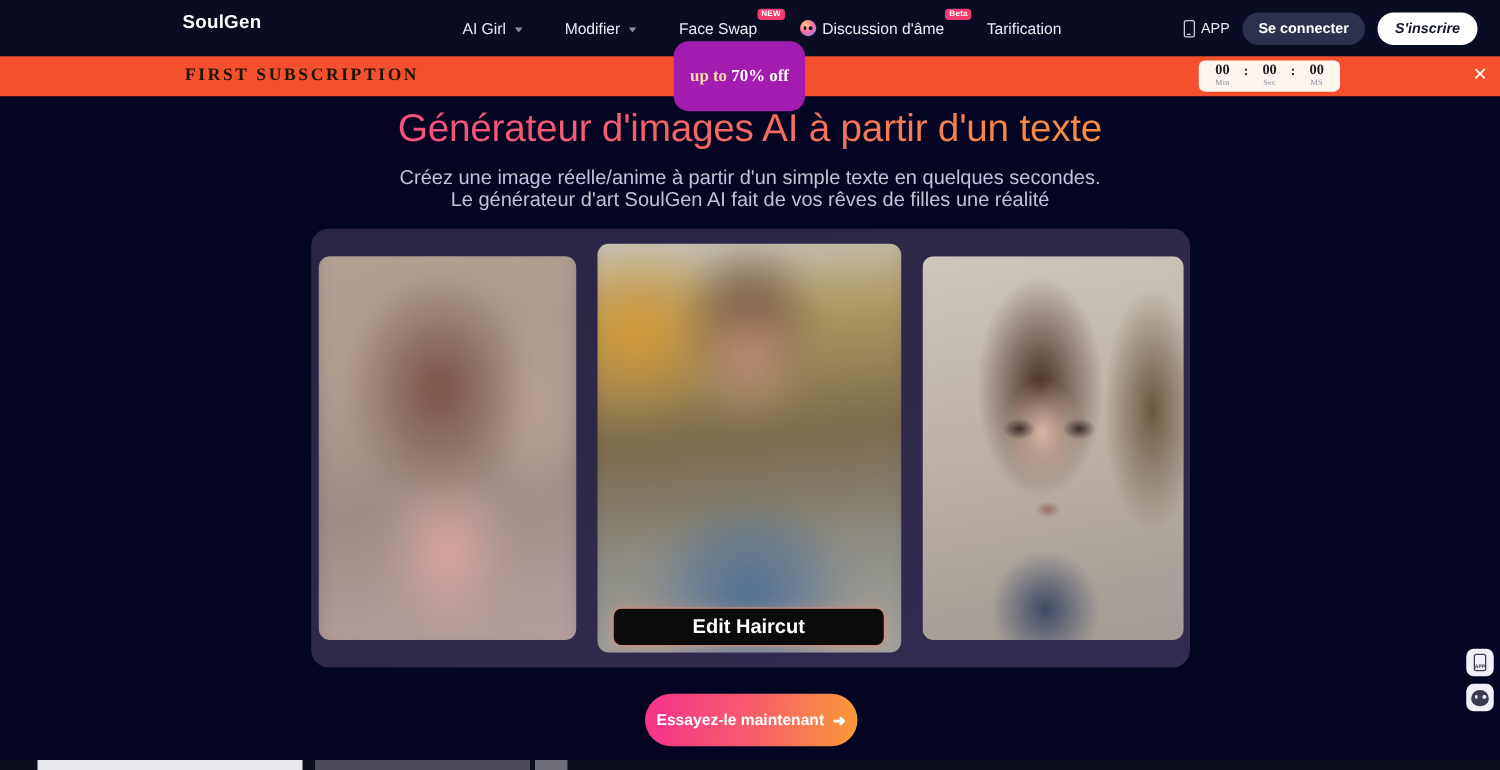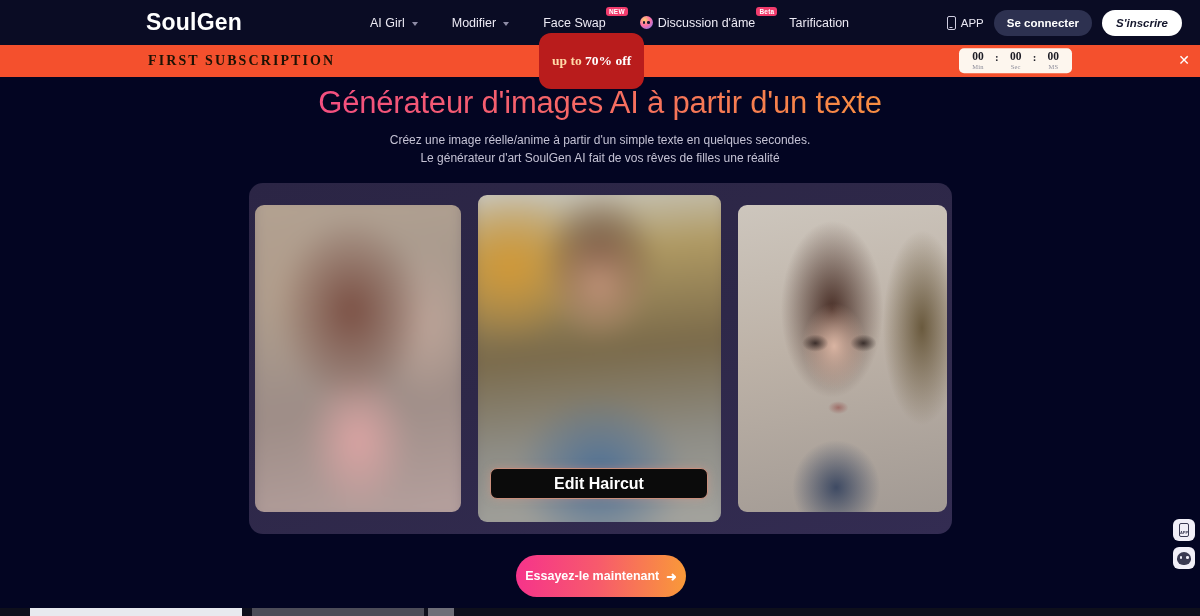--- a/index.html
+++ b/index.html
@@ -12,21 +12,21 @@
   .page { position: relative; width: 1200px; height: 616px; background: #030522; }
 
   
   .navbar {
     position: absolute; top: 0; left: 0; width: 1200px; height: 45px;
     background: #0a0c24;
     display: flex; align-items: center;
   }
   .brand {
     position: absolute; left: 146px; top: 9px;
-    font-size: 23px; font-weight: 700; color: #ffffff;
+    font-size: 15px; font-weight: 700; color: #ffffff;
     letter-spacing: .2px;
   }
   .nav-links {
     position: absolute; left: 370px; top: 0; height: 45px;
     display: flex; align-items: center; gap: 34px;
   }
   .nav-item {
     position: relative; display: flex; align-items: center; gap: 5px;
     font-size: 12.5px; color: #eceaf4; font-weight: 500; white-space: nowrap;
   }
@@ -83,21 +83,21 @@
     position: absolute; top: 45px; left: 0; width: 1200px; height: 32px;
     background: #f4502d; display: flex; align-items: center; font-family: Liberation Serif, serif;
   }
   .promo-title {
     position: absolute; left: 148px; top: 50%; transform: translateY(-50%);
     font-size: 14px; font-weight: 800; color: #1d1204;
     letter-spacing: 2.1px;
   }
   .promo-pill {
     position: absolute; left: 539px; top: 50%; transform: translateY(-50%);
-    background: #b91c1c; border-radius: 12px; padding: 20px 13px;
+    background: #a21caf; border-radius: 12px; padding: 20px 13px;
     font-size: 13.5px; font-weight: 800; color: #ffd9a8; white-space: nowrap;
   }
   .promo-pill b { color: #ffffff; }
   .timer {
     position: absolute; left: 959px; top: 50%; transform: translateY(-50%);
     background: #fdf6ee; border-radius: 5px; padding: 2px 9px 3px;
     display: flex; gap: 7px; align-items: flex-start;
   }
   .timer-unit { display: flex; flex-direction: column; align-items: center; min-width: 20px; }
   .timer-val { font-size: 11.5px; font-weight: 700; color: #1c1c25; line-height: 1.15; }
@@ -114,21 +114,21 @@
   .hero-title {
     position: absolute; top: 85px; left: 0; width: 1200px;
     text-align: center; font-size: 31px; font-weight: 400;
     background: linear-gradient(90deg, #f6338b 0%, #f4468a 18%, #f55f6e 42%, #f7834a 66%, #f9a133 88%, #fbb024 100%);
     -webkit-background-clip: text; background-clip: text;
     -webkit-text-fill-color: transparent; color: transparent;
     letter-spacing: -.2px;
   }
   .hero-sub {
     position: absolute; left: 0; width: 1200px; text-align: center;
-    font-size: 12px; color: #c4c2d4; line-height: 1.55;
+    font-size: 16px; color: #c4c2d4; line-height: 1.55;
   }
   .hero-sub.l1 { top: 131px; }
   .hero-sub.l2 { top: 149px; }
 
   
   .showcase {
     position: absolute; left: 249px; top: 183px; width: 703px; height: 351px;
     background: linear-gradient(160deg, #2b2545 0%, #2e2849 50%, #332c52 100%);
     border-radius: 14px;
     display: flex; align-items: center; justify-content: center; gap: 17px;
@@ -172,21 +172,21 @@
   }
   .shot-c .face {
     position: absolute; inset: 0;
     background:
       radial-gradient(ellipse 9% 4% at 37% 45%, rgba(40,30,28,.85) 0%, rgba(40,30,28,0) 70%),
       radial-gradient(ellipse 9% 4% at 60% 45%, rgba(40,30,28,.85) 0%, rgba(40,30,28,0) 70%),
       radial-gradient(ellipse 7% 3% at 48% 66%, rgba(150,84,80,.7) 0%, rgba(150,84,80,0) 70%);
   }
 
   .edit-btn {
-    position: absolute; left: 50%; bottom: 23px; transform: translateX(-50%);
+    position: absolute; left: 50%; bottom: 5px; transform: translateX(-50%);
     width: 218px; height: 31px; background: #0b0b0b;
     border: 1.4px solid #c98f7d; border-radius: 7px;
     display: flex; align-items: center; justify-content: center;
     color: #ffffff; font-size: 16px; font-weight: 700; cursor: pointer;
     box-shadow: 0 0 10px rgba(236,150,128,.35);
   }
 
   
   .cta {
     position: absolute; left: 516px; top: 555px;

